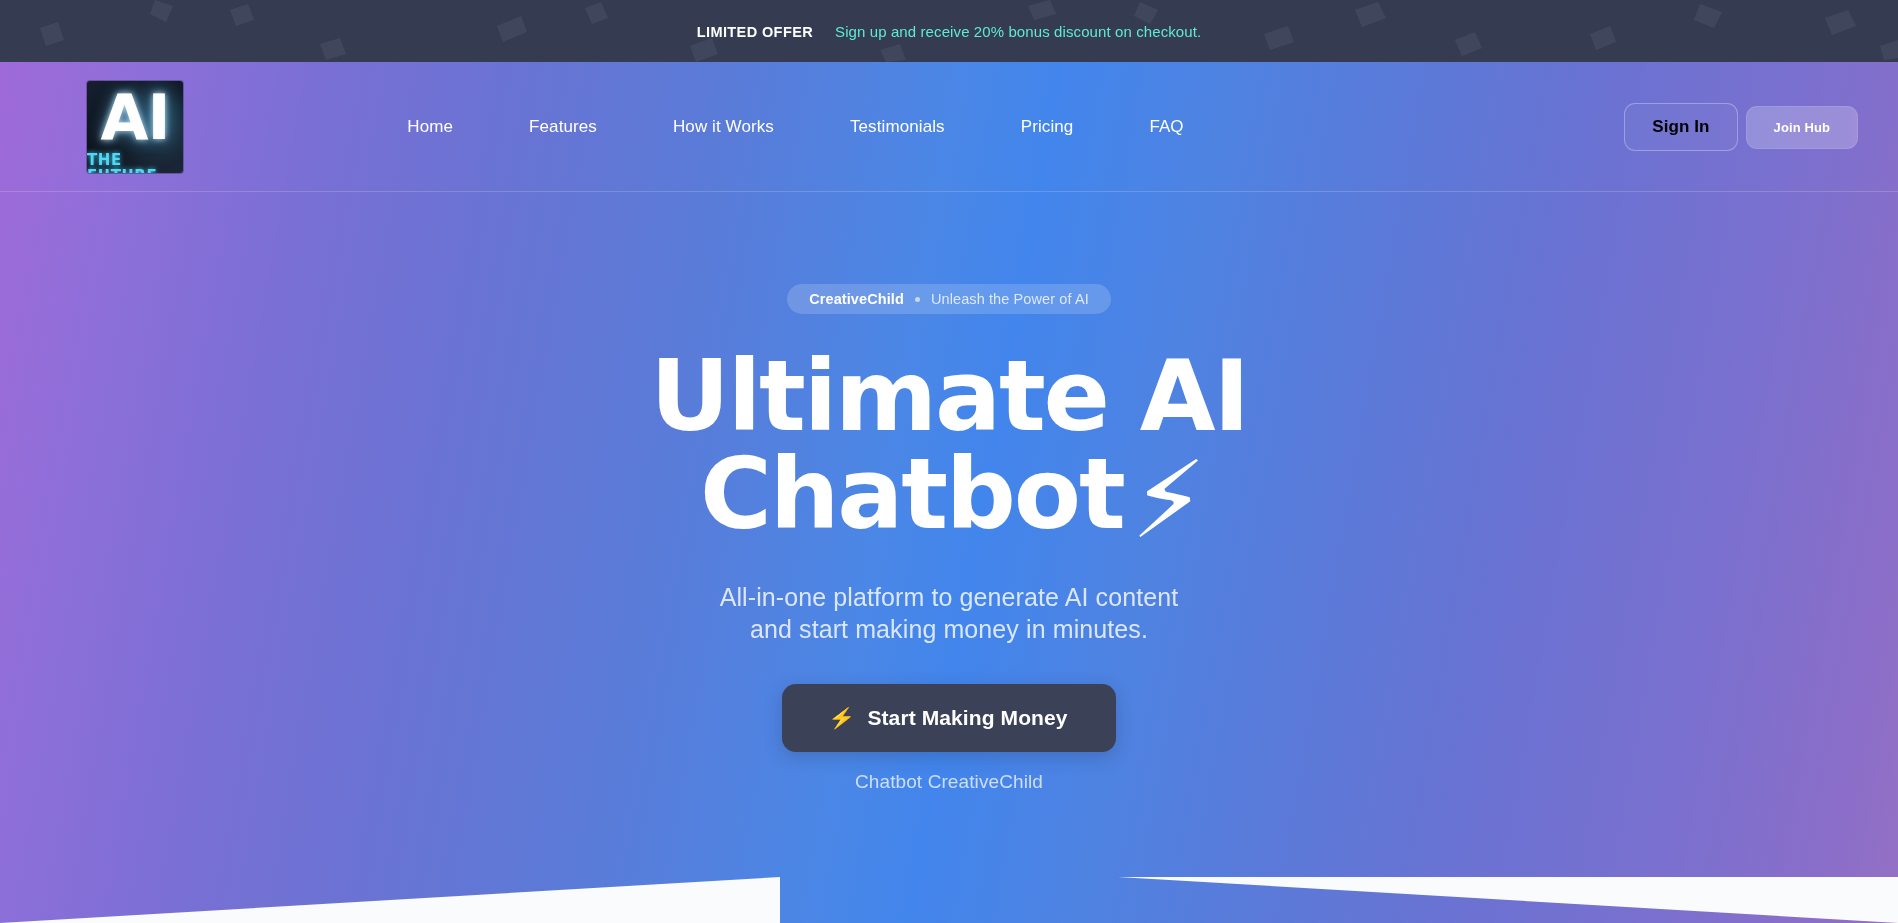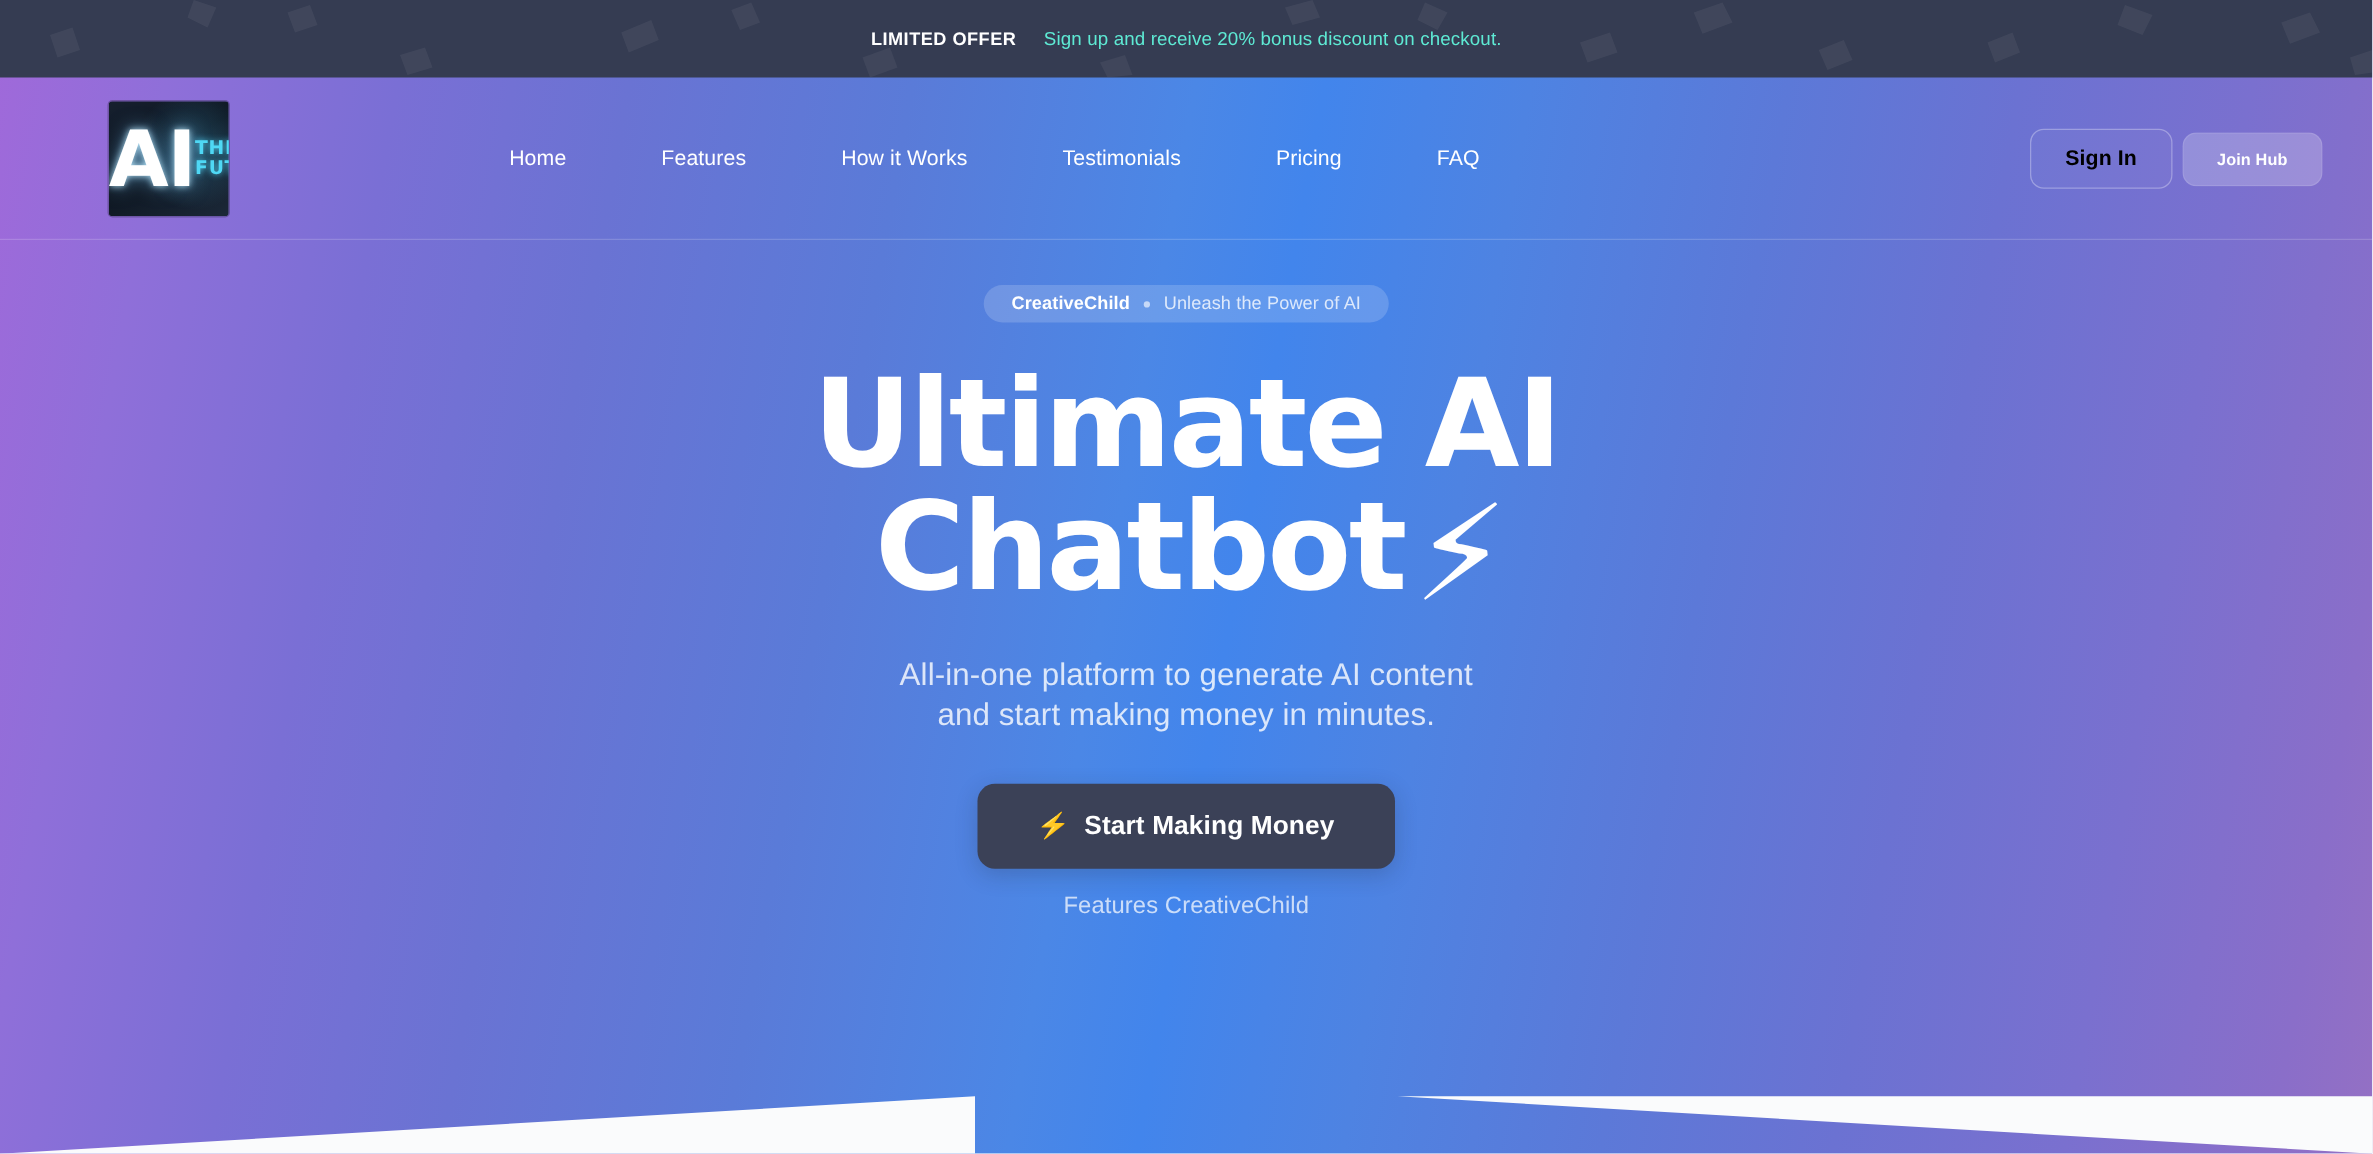--- a/index.html
+++ b/index.html
@@ -122,21 +122,21 @@
     left:87px;
     top:19px;
     width:96px;
     height:92px;
     border-radius:3px;
     overflow:hidden;
     background:
       radial-gradient(circle at 72% 42%, rgba(70,160,200,0.35) 0%, rgba(20,30,50,0) 55%),
       linear-gradient(150deg,#16202f 0%, #0d151f 45%, #1b2838 100%);
     display:flex;
-    flex-direction:row;
+    flex-direction:column;
     align-items:center;
     justify-content:flex-start;
     cursor:pointer;
     box-shadow:0 0 0 1px rgba(0,0,0,0.25);
   }
   .brand-ai {
     font-family:"DejaVu Sans", sans-serif;
     font-weight:bold;
     font-size:62px;
     line-height:72px;
@@ -215,21 +215,21 @@
     left:0; top:192px;
     width:1898px;
     height:731px;
     display:flex;
     flex-direction:column;
     align-items:center;
     z-index:3;
   }
 
   .pill {
-    margin-top:36px;
+    margin-top:92px;
     display:inline-flex;
     align-items:center;
     gap:11px;
     background:rgba(255,255,255,0.17);
     border-radius:20px;
     padding:7px 22px;
     cursor:pointer;
   }
   .pill-strong {
     font-size:14.5px;
@@ -382,16 +382,16 @@
     <p class="subhead">
       <span>All-in-one platform to generate AI content</span><br>
       <span>and start making money in minutes.</span>
     </p>
 
     <button class="cta">
       <span class="cta-bolt">⚡</span>
       <span>Start Making Money</span>
     </button>
 
-    <a class="discover">Features CreativeChild</a>
+    <a class="discover">Chatbot CreativeChild</a>
   </div>
 
 </div>
 
 </body></html>

